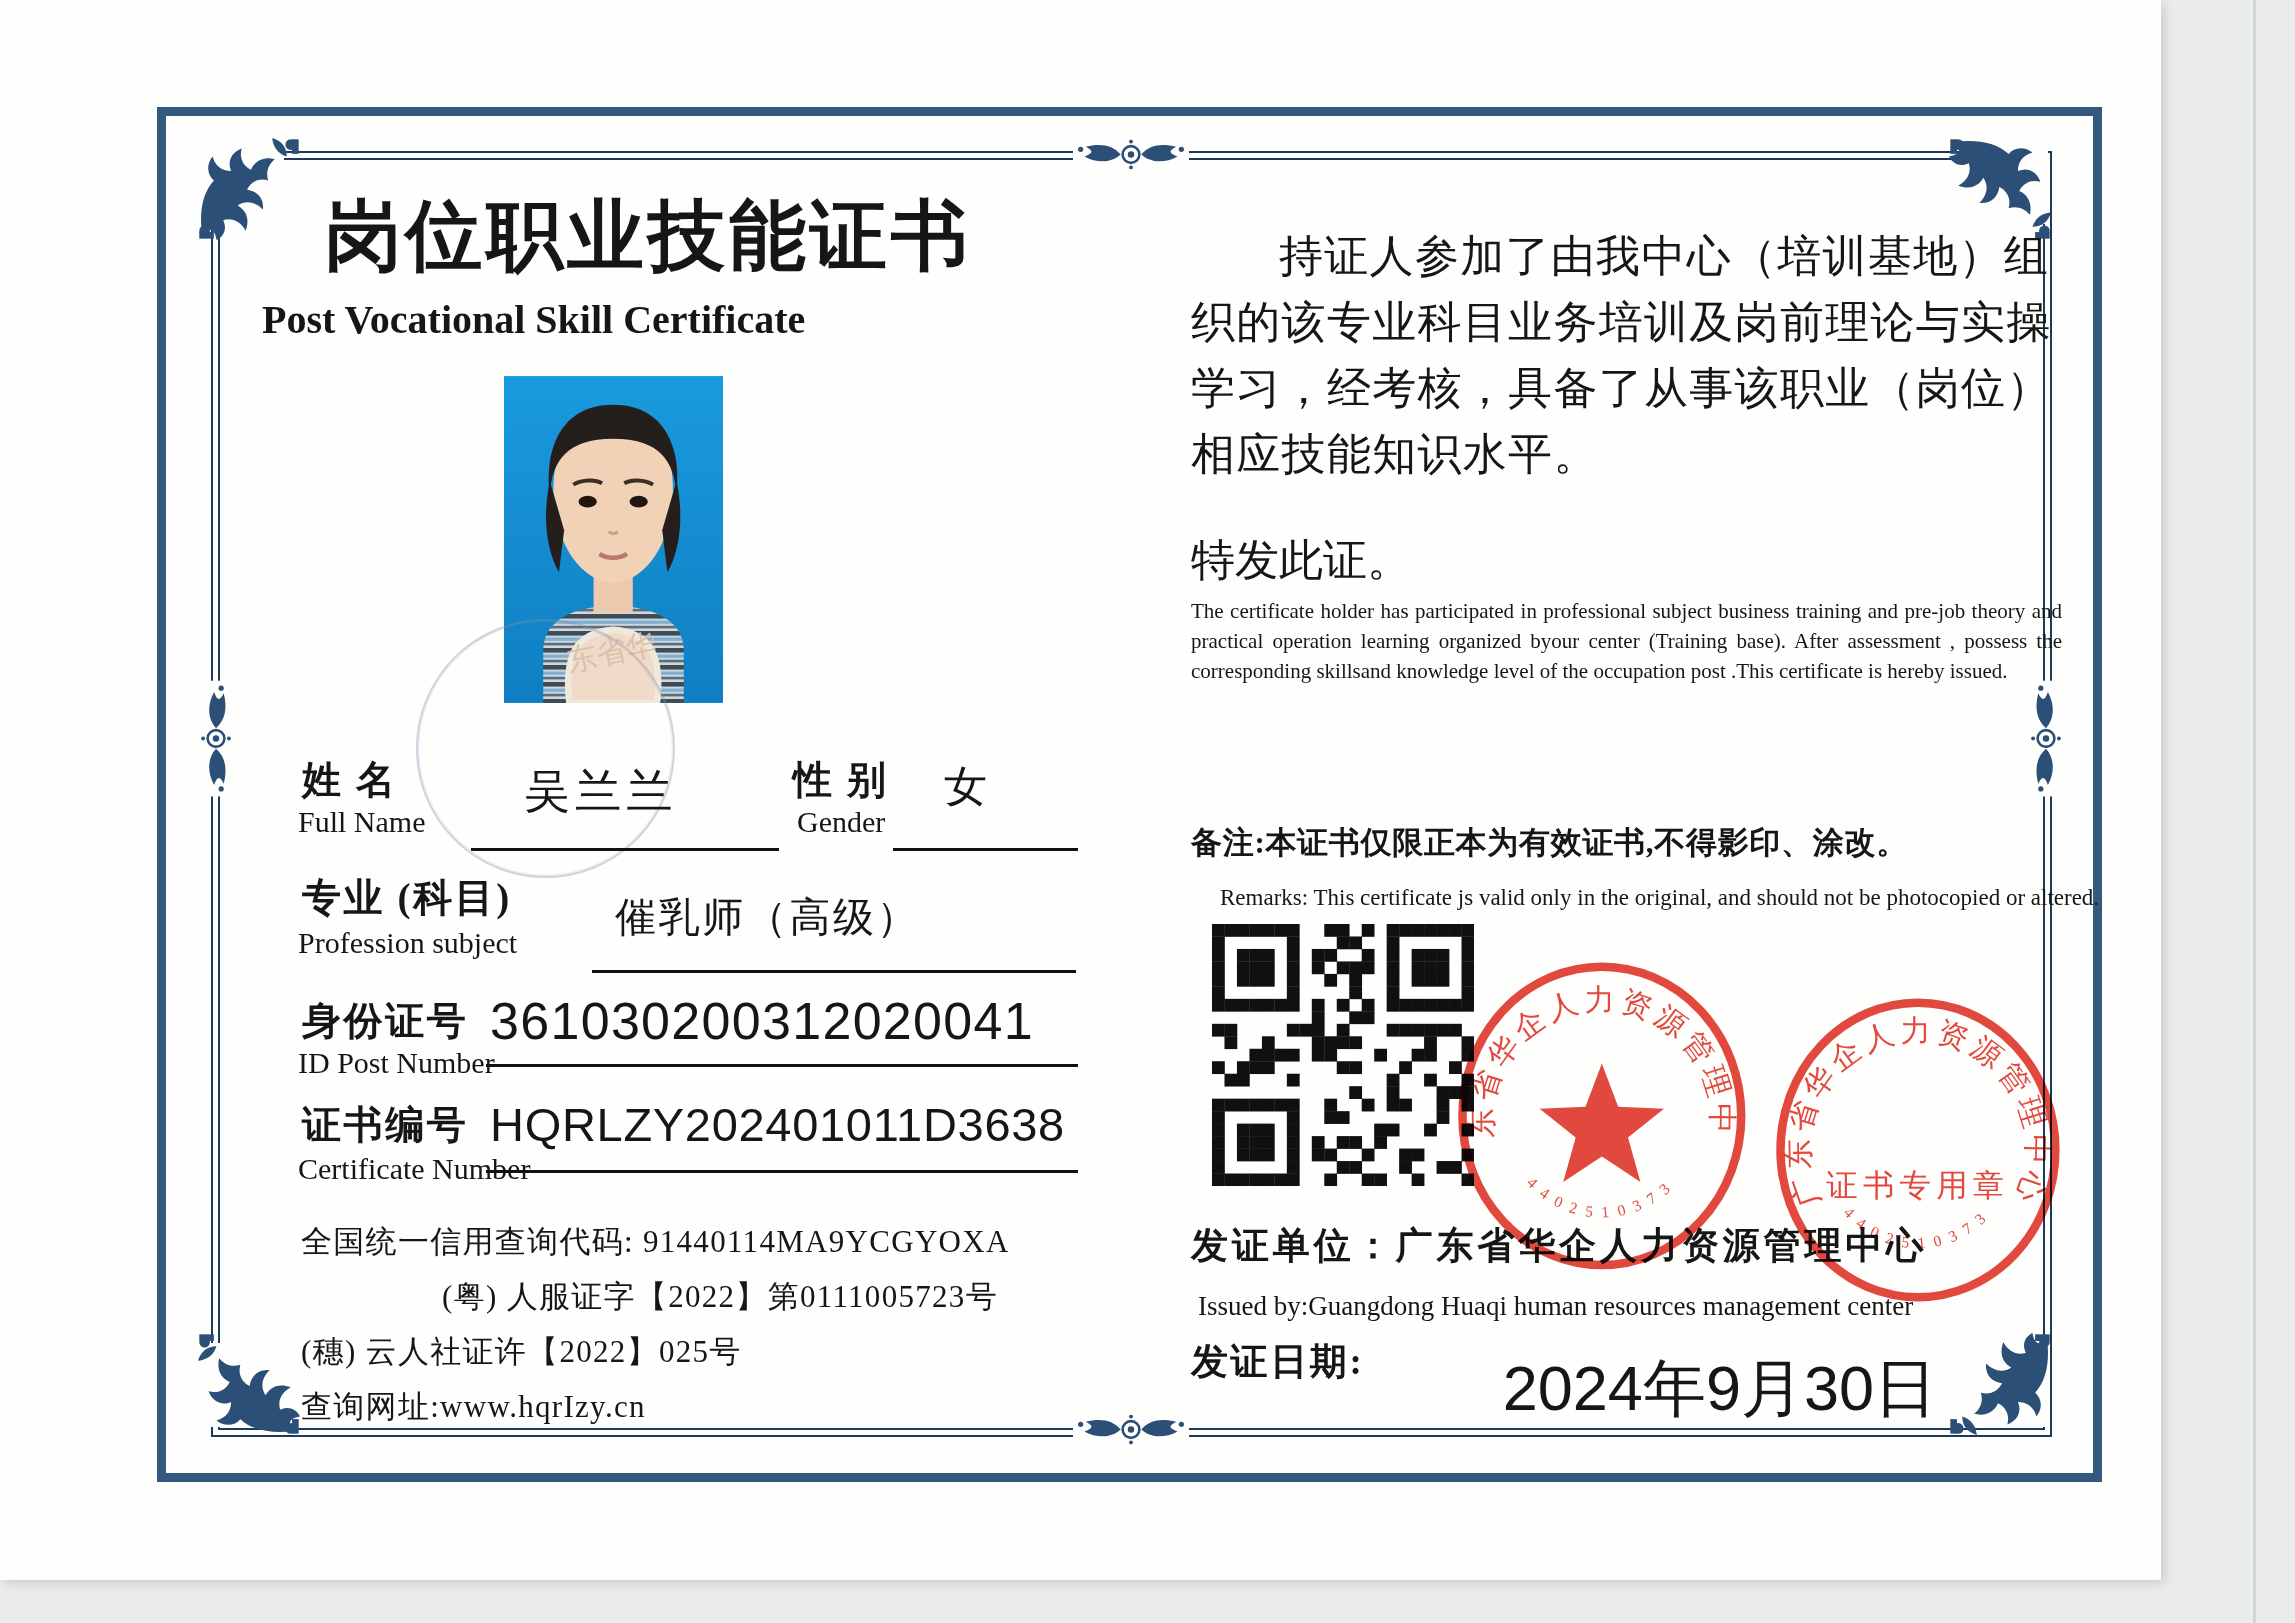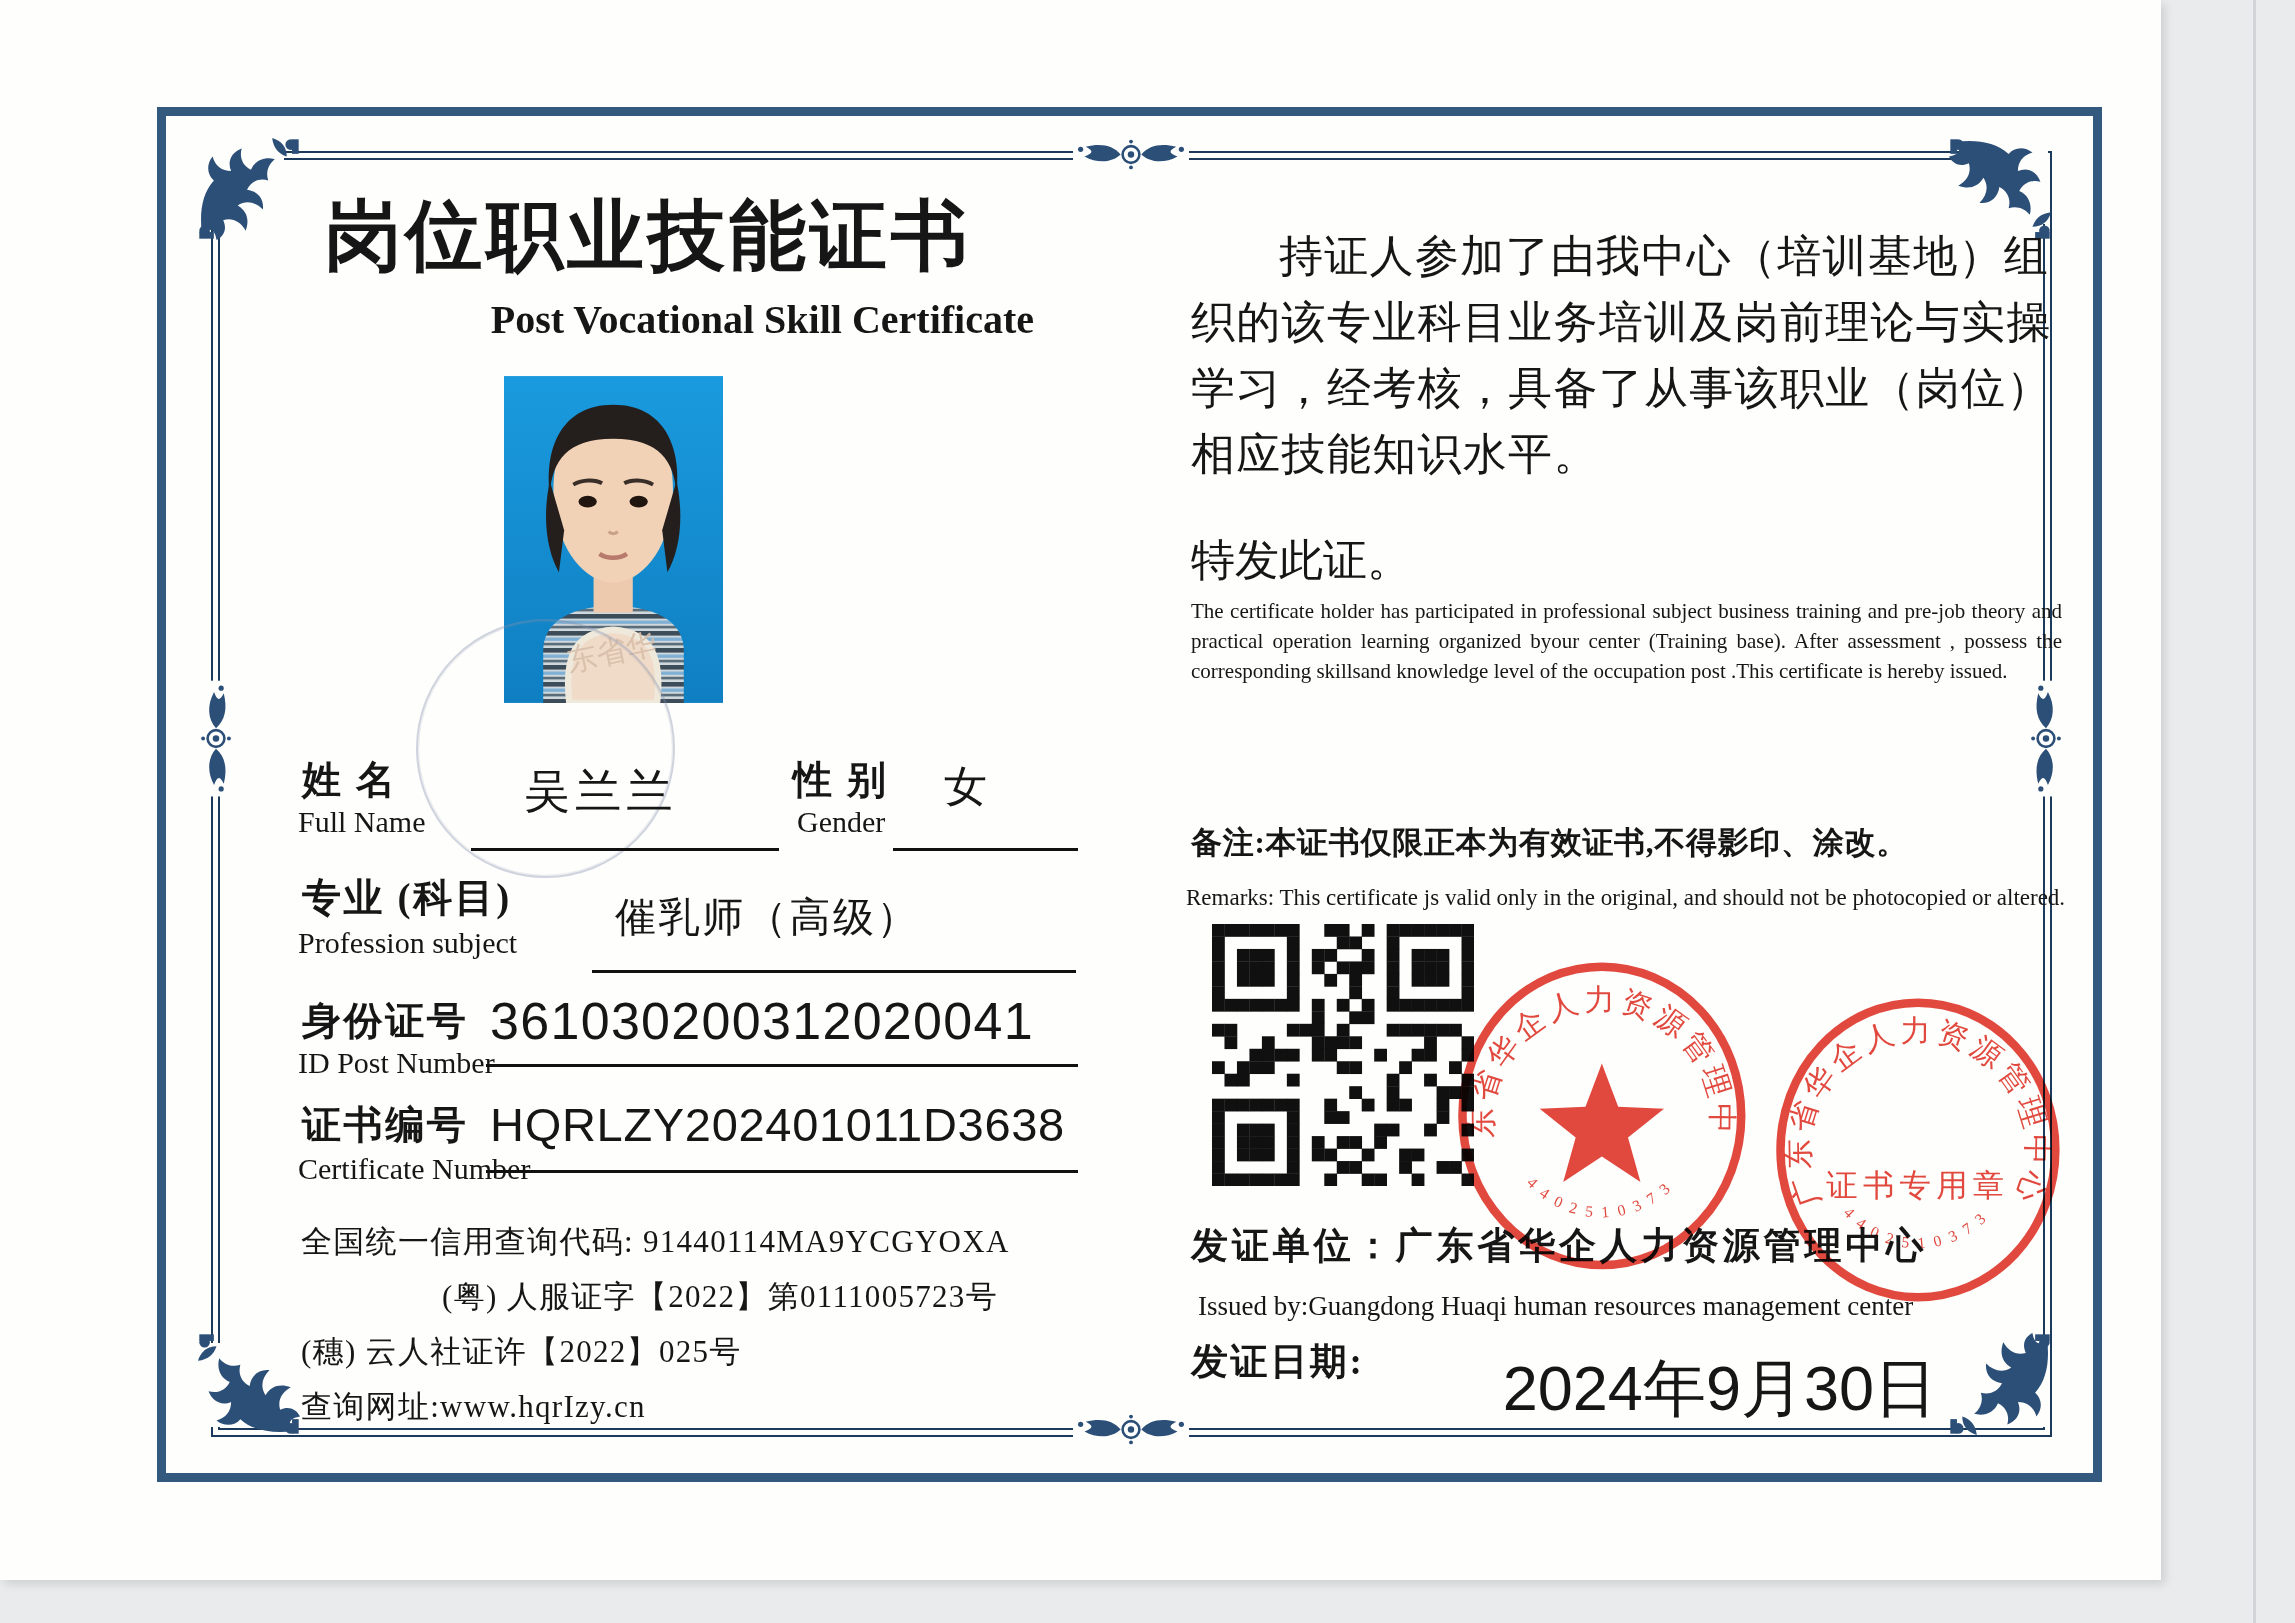--- a/index.html
+++ b/index.html
@@ -19,21 +19,21 @@
         border:9.8px solid #34597f;box-sizing:border-box;}
   #frame{left:211px;top:151px;width:1841px;height:1286px;
          border:2.6px solid #1b3a5c;box-sizing:border-box;}
   #frame::before{content:'';position:absolute;inset:4.6px;border:2px solid #1b3a5c;}
   .corner-patch{width:84px;height:84px;background:#fefefc;}
   .corner-orn{width:106px;height:106px;}
   .edge-orn{width:118px;height:31px;}
   
   #title-cn{left:262px;top:185px;width:772px;text-align:center;
             font-size:77px;font-weight:700;letter-spacing:3.9px;}
-  #title-en{left:262px;top:296px;width:772px;text-align:right;
+  #title-en{left:262px;top:296px;width:772px;text-align:left;
             font-size:40px;font-weight:700;}
   #photo{left:504px;top:376px;width:219px;height:327px;}
   #emboss-ring{left:416px;top:619px;width:255px;height:255px;border-radius:50%;
                border:2.6px solid rgba(128,143,170,0.38);
                box-shadow:inset 0 0 0 1.3px rgba(128,143,170,0.15);}
   .lab-cn{font-size:39px;font-weight:600;letter-spacing:2.6px;}
   .lab-en{font-size:30px;}
   .val-cn{font-size:42px;letter-spacing:5.2px;}
   .val-num{font-family:"Liberation Sans","DejaVu Sans",sans-serif;}
   .uline{height:2.6px;background:#111;}
@@ -59,21 +59,21 @@
   #cert-uline{left:486px;top:1170px;width:592px;}
   .reg-line{left:301px;width:838px;font-size:31px;letter-spacing:1.3px;}
   #reg1{top:1221px;} #reg2{top:1276px;text-align:center;} #reg3{top:1331px;} #reg4{top:1386px;}
   
   #intro-cn{left:1191px;top:224px;width:869px;font-size:44px;line-height:1.5;
             text-indent:2em;letter-spacing:1.3px;}
   #intro-cn-close{left:1191px;top:531px;font-size:44px;}
   #intro-en{left:1191px;top:597px;width:871px;font-size:21px;line-height:1.42;
             text-align:justify;}
   #remark-cn{left:1191px;top:822px;font-size:31px;font-weight:700;letter-spacing:0.7px;}
-  #remark-en{left:1186px;top:885px;font-size:23px;}
+  #remark-en{left:1220px;top:885px;font-size:23px;}
   #qr{left:1212px;top:924px;width:262px;height:262px;}
   #seals{left:1427px;top:913px;width:707px;height:445px;mix-blend-mode:multiply;}
   #issued-by{left:1191px;top:1221px;width:890px;font-size:37px;font-weight:600;
              letter-spacing:3.9px;white-space:nowrap;}
   #issued-by-en{left:1198px;top:1291px;font-size:27px;}
   #date-label{left:1191px;top:1337px;font-size:37px;font-weight:600;letter-spacing:2.6px;}
   #date-value{left:1440px;top:1346px;width:497px;text-align:right;font-size:63px;
               font-family:"Liberation Sans","DejaVu Sans",sans-serif;}
 </style>
 </head>

